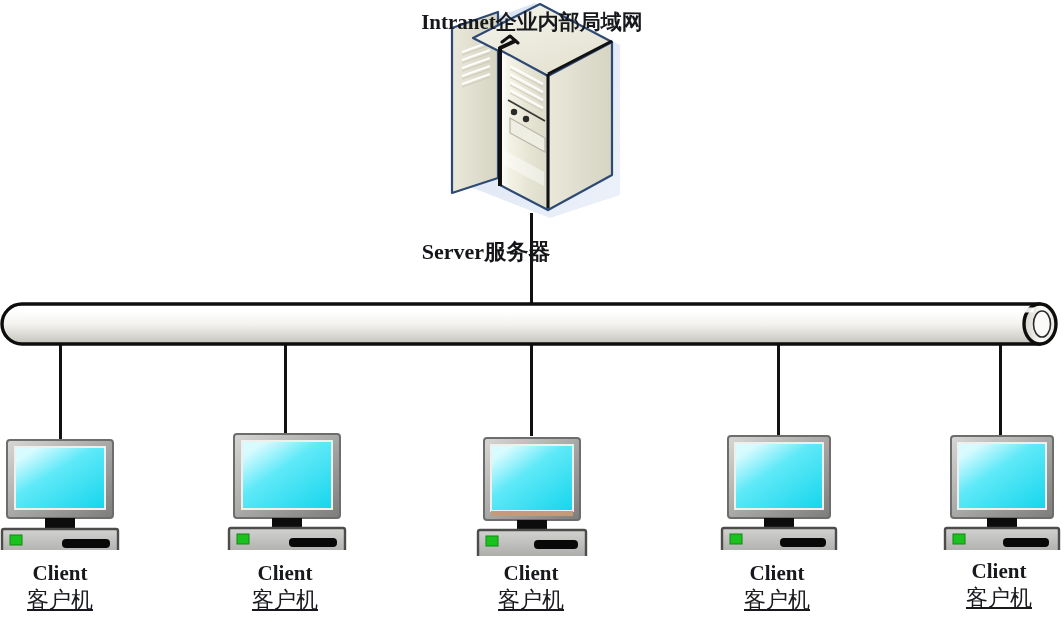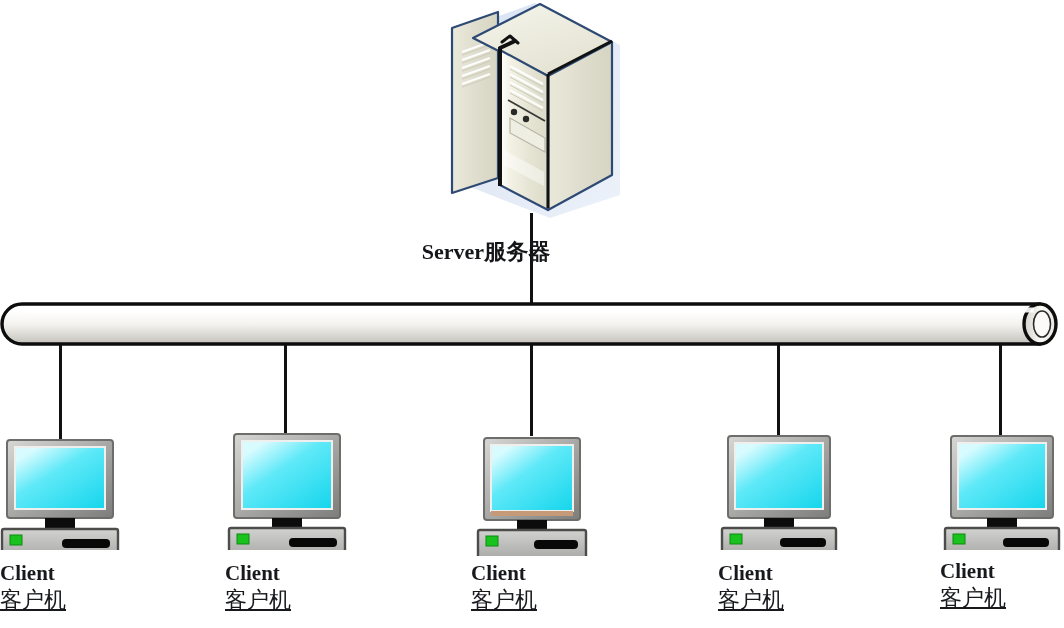--- a/index.html
+++ b/index.html
@@ -75,21 +75,21 @@
     pointer-events: none;
   }
 
   
   .computer {
     position: absolute;
     z-index: 3;
   }
   .comp-label {
     position: absolute;
-    text-align: left;
+    text-align: center;
     font-size: 21px;
     font-weight: bold;
     color: #18191d;
     line-height: 1.25;
     z-index: 5;
     white-space: nowrap;
   }
   .comp-label .cn {
     display: block;
     font-weight: normal;
@@ -222,20 +222,21 @@
       </defs>
 
       <path d="M 22 2 L 1040 2 L 1040 42 L 22 42 A 20 20 0 0 1 22 2 Z" fill="url(#busGrad)" stroke="#0d0d0d" stroke-width="3.4" stroke-linejoin="round"></path>
 
       <ellipse cx="1040" cy="22" rx="16" ry="20" fill="url(#capGrad)" stroke="#0d0d0d" stroke-width="3.4"></ellipse>
       <ellipse cx="1042" cy="22" rx="8.5" ry="13" fill="#fbfaf8" stroke="#2b2b2b" stroke-width="1.6"></ellipse>
 
       <path d="M 28 8 L 1034 8" stroke="#ffffff" stroke-width="5" opacity="0.9"></path>
     </svg>
   </div>
+  <div class="bus-label">Intranet企业内部局域网</div>
 
   <div class="computer" style="left:-2px; top:438px;">
     <svg width="124" height="112" viewBox="0 0 124 112" xmlns="http://www.w3.org/2000/svg">
       <defs>
         <linearGradient id="scr1" x1="0.15" y1="0.1" x2="0.95" y2="1">
           <stop offset="0%" stop-color="#d7fbff"></stop>
           <stop offset="35%" stop-color="#5fe9f8"></stop>
           <stop offset="100%" stop-color="#18d6ec"></stop>
         </linearGradient>
         <linearGradient id="bez1" x1="0" y1="0" x2="1" y2="1">

